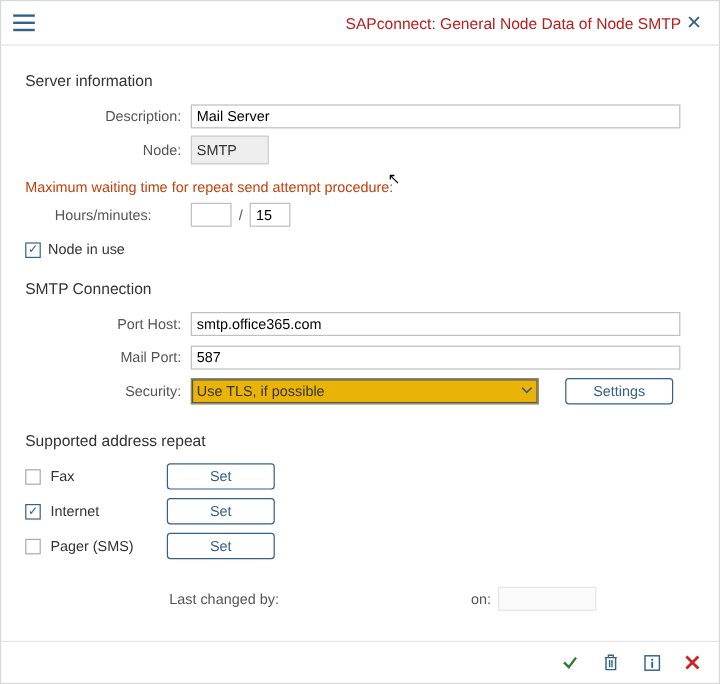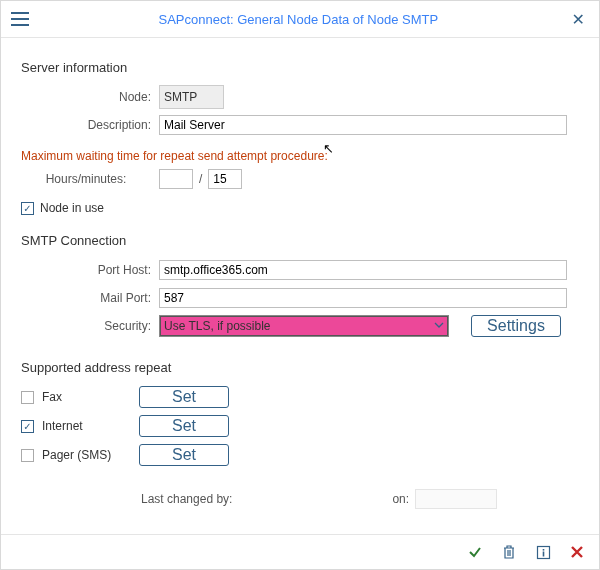--- a/index.html
+++ b/index.html
@@ -1,40 +1,40 @@
 <!DOCTYPE html>
 <html><head>
 <meta charset="utf-8">
 <style>
   html,body{margin:0;padding:0;font-family:Arial,Helvetica,sans-serif;font-size:12px;color:#333;background:#fff}
   .window{width:600px;height:570px;box-sizing:border-box;position:relative;border:1px solid #d9d9d9}
   .titlebar{height:36px;display:flex;align-items:center;border-bottom:1px solid #e5e5e5;padding:0 10px}
   .hamburger{width:18px;height:14px;display:flex;flex-direction:column;justify-content:space-between;cursor:pointer}
   .hamburger span{display:block;height:2px;background:#346187}
-  .title{flex:1;text-align:center;font-size:13px;color:#3b82f6}
+  .title{flex:1;text-align:right;font-size:13px;color:#b91c1c}
   .close-x{font-size:16px;color:#346187;cursor:pointer;padding:0 4px}
   .body{padding:16px 20px 0 20px}
   .section-title{font-size:13px;color:#333;margin:6px 0 10px 0}
   .row{display:flex;align-items:center;margin:4px 0;min-height:24px}
   .lbl{width:130px;text-align:right;padding-right:8px;color:#555}
   .lbl-sub{width:130px;text-align:center;padding-right:8px;color:#555}
   input[type=text]{border:1px solid #bfbfbf;height:20px;padding:1px 4px;font-size:12px;box-sizing:border-box}
   .node-box{background:#eee;border:1px solid #ccc;width:55px;height:22px;display:flex;align-items:center;padding:0 4px}
   .desc-input{width:408px}
   .wait-text{color:#c2410c;margin:12px 0 4px 0}
   .small-input{width:34px;text-align:left}
   .slash{margin:0 6px;color:#555}
   .chk-row{display:flex;align-items:flex-end;margin:10px 0 18px 0}
   .chk{width:13px;height:13px;border:1px solid #346187;display:inline-flex;align-items:center;justify-content:center;margin-right:6px;box-sizing:border-box}
   .chk.checked::after{content:"✓";font-size:10px;color:#346187;line-height:1}
   .host-input{width:408px}
   .port-input{width:408px}
-  .combo{width:290px;height:22px;border:1px solid #888;display:flex;align-items:center;padding:0 4px;box-sizing:border-box;justify-content:space-between;background:#ec4899;box-shadow:0 0 0 1px #555 inset}
+  .combo{width:290px;height:22px;border:1px solid #888;display:flex;align-items:center;padding:0 4px;box-sizing:border-box;justify-content:space-between;background:#eab308;box-shadow:0 0 0 1px #555 inset}
   .combo .chev{color:#346187}
-  .btn{border:1px solid #346187;color:#346187;background:#fff;height:22px;padding:0 26px;border-radius:3px;cursor:pointer;font-size:16px;display:inline-flex;align-items:center;justify-content:center}
+  .btn{border:1px solid #346187;color:#346187;background:#fff;height:22px;padding:0 26px;border-radius:3px;cursor:pointer;font-size:12px;display:inline-flex;align-items:center;justify-content:center}
   .settings-btn{width:90px;margin-left:22px}
   .set-btn{width:90px;margin-left:8px}
   .addr-row{display:flex;align-items:center;margin:5px 0;min-height:24px}
   .addr-lbl{width:110px;display:flex;align-items:flex-end}
   .uchk{width:13px;height:13px;border:1px solid #aaa;margin-right:8px;box-sizing:border-box;display:inline-flex;align-items:center;justify-content:center}
   .uchk.checked{border-color:#346187}
   .uchk.checked::after{content:"✓";font-size:10px;color:#346187;line-height:1}
   .footer-meta{display:flex;align-items:center;margin-top:22px;color:#555}
   .footer-meta .fm-lbl{margin-left:120px}
   .footer-meta .fm-on{margin-left:160px}
@@ -55,29 +55,29 @@
     </div>
     <div class="title">SAPconnect: General Node Data of Node SMTP</div>
     <div class="close-x">✕</div>
   </div>
 
   <div class="body">
 
     <div class="section-title">Server information</div>
 
     <div class="row">
+      <div class="lbl">Description:</div>
+      <input type="text" class="desc-input" value="Mail Server" style="">
+    </div>
+
+    <div class="row">
       <div class="lbl">Node:</div>
       <div class="node-box">
           <span>SMTP</span>
         </div>
-    </div>
-
-    <div class="row">
-      <div class="lbl">Description:</div>
-      <input type="text" class="desc-input" value="Mail Server" style="">
     </div>
 
     <div class="wait-text">Maximum waiting time for repeat send attempt procedure:</div>
 
     <div class="row">
       <div class="lbl-sub">Hours/minutes:</div>
       <input type="text" class="small-input" value="" style="">
       <span class="slash">/</span>
       <input type="text" class="small-input" value="15" style="">
     </div>

